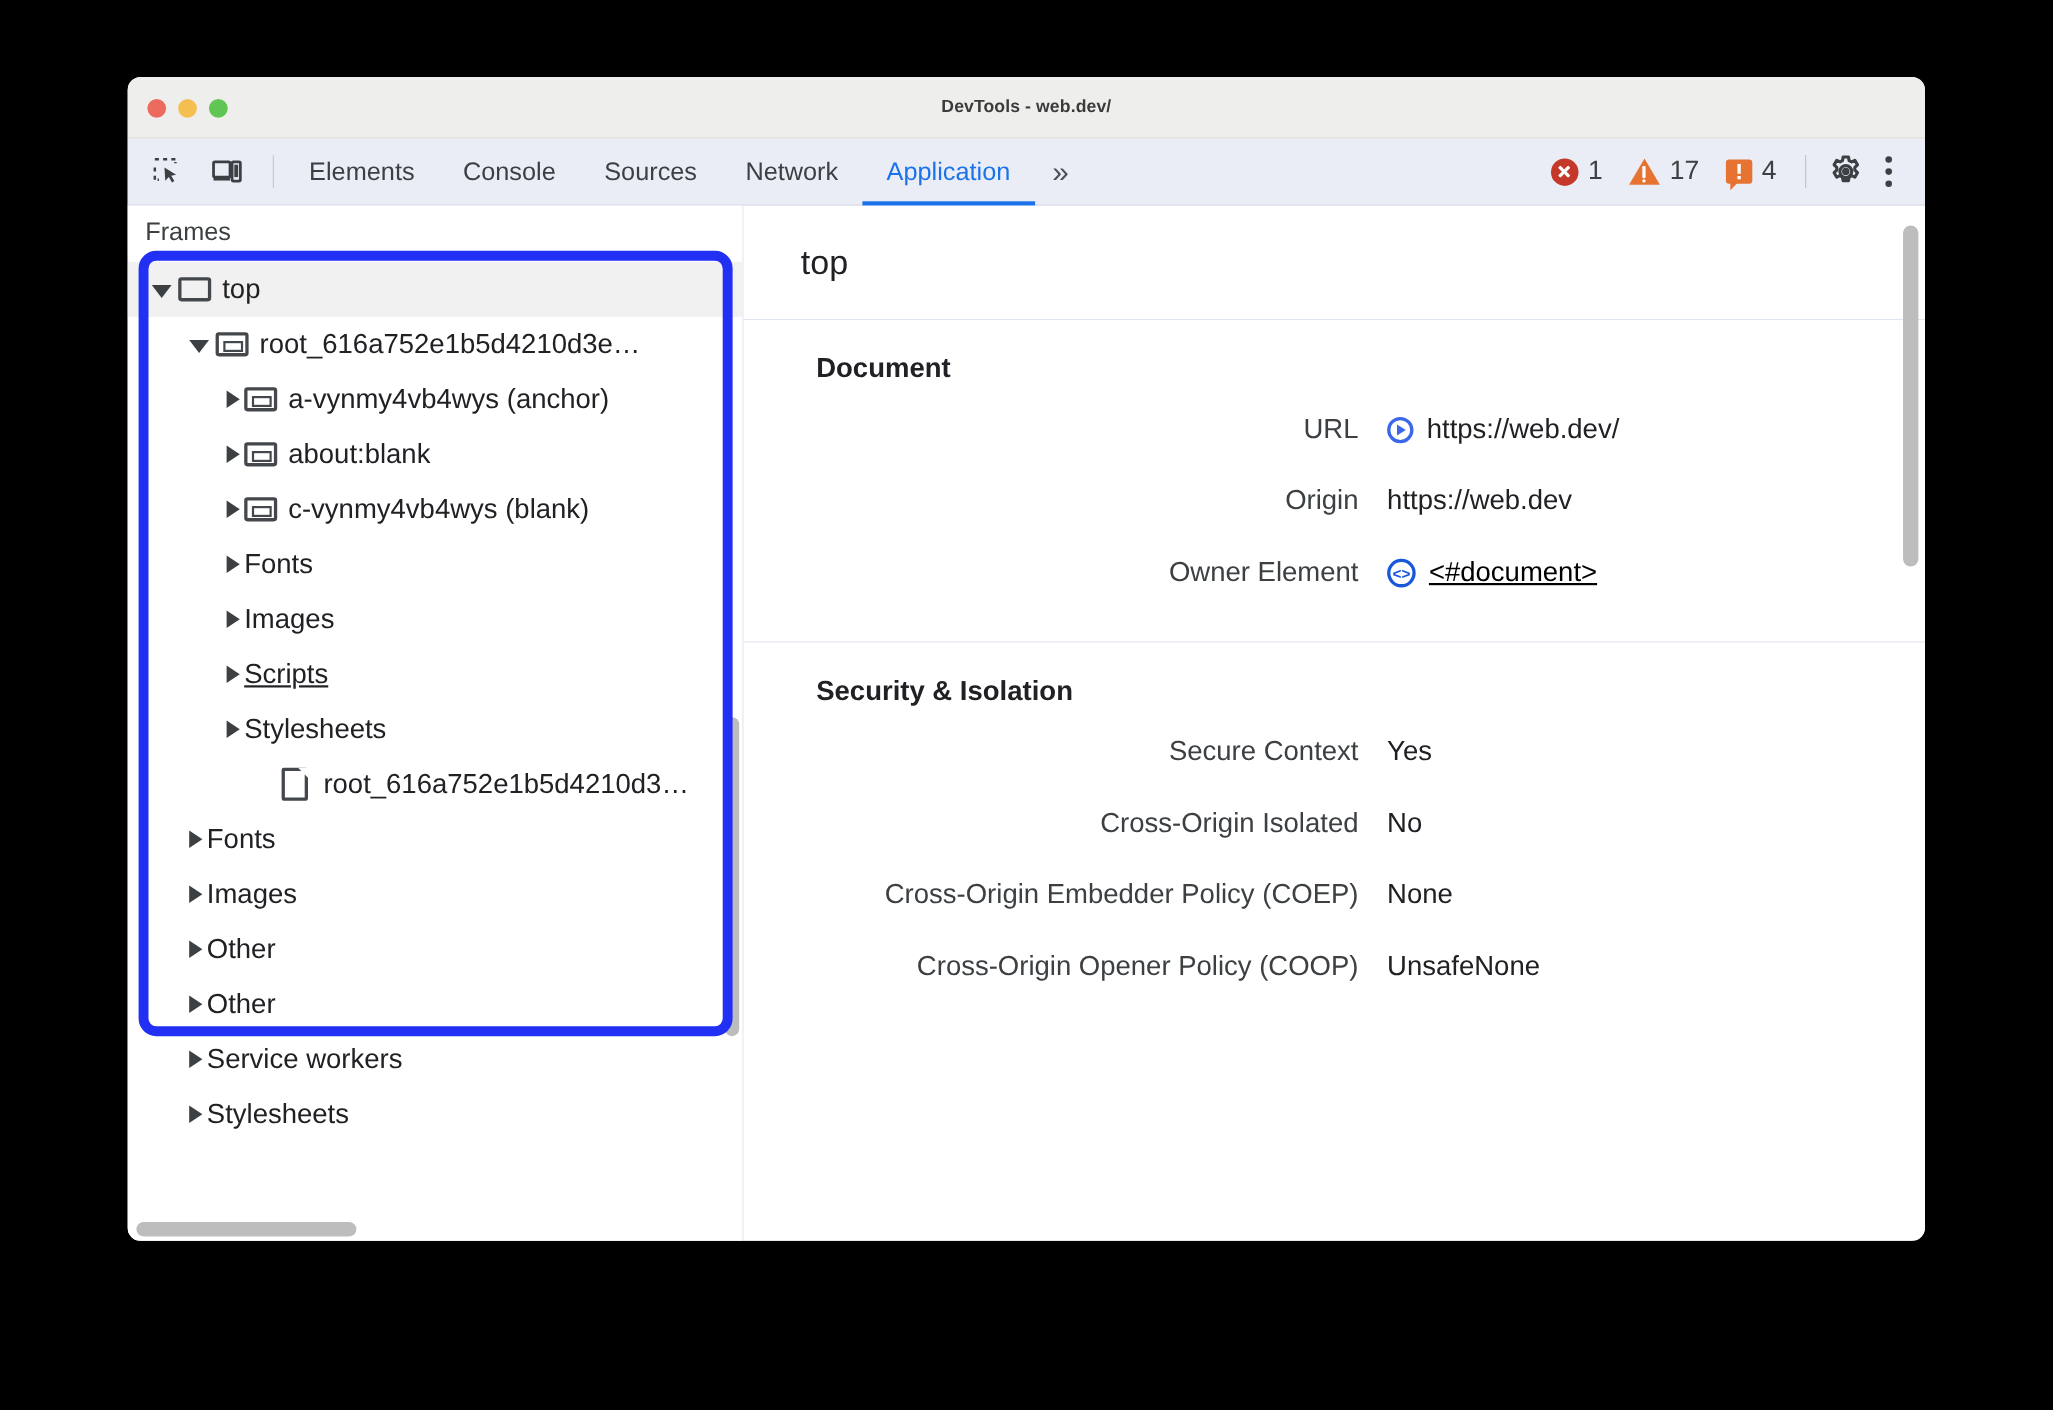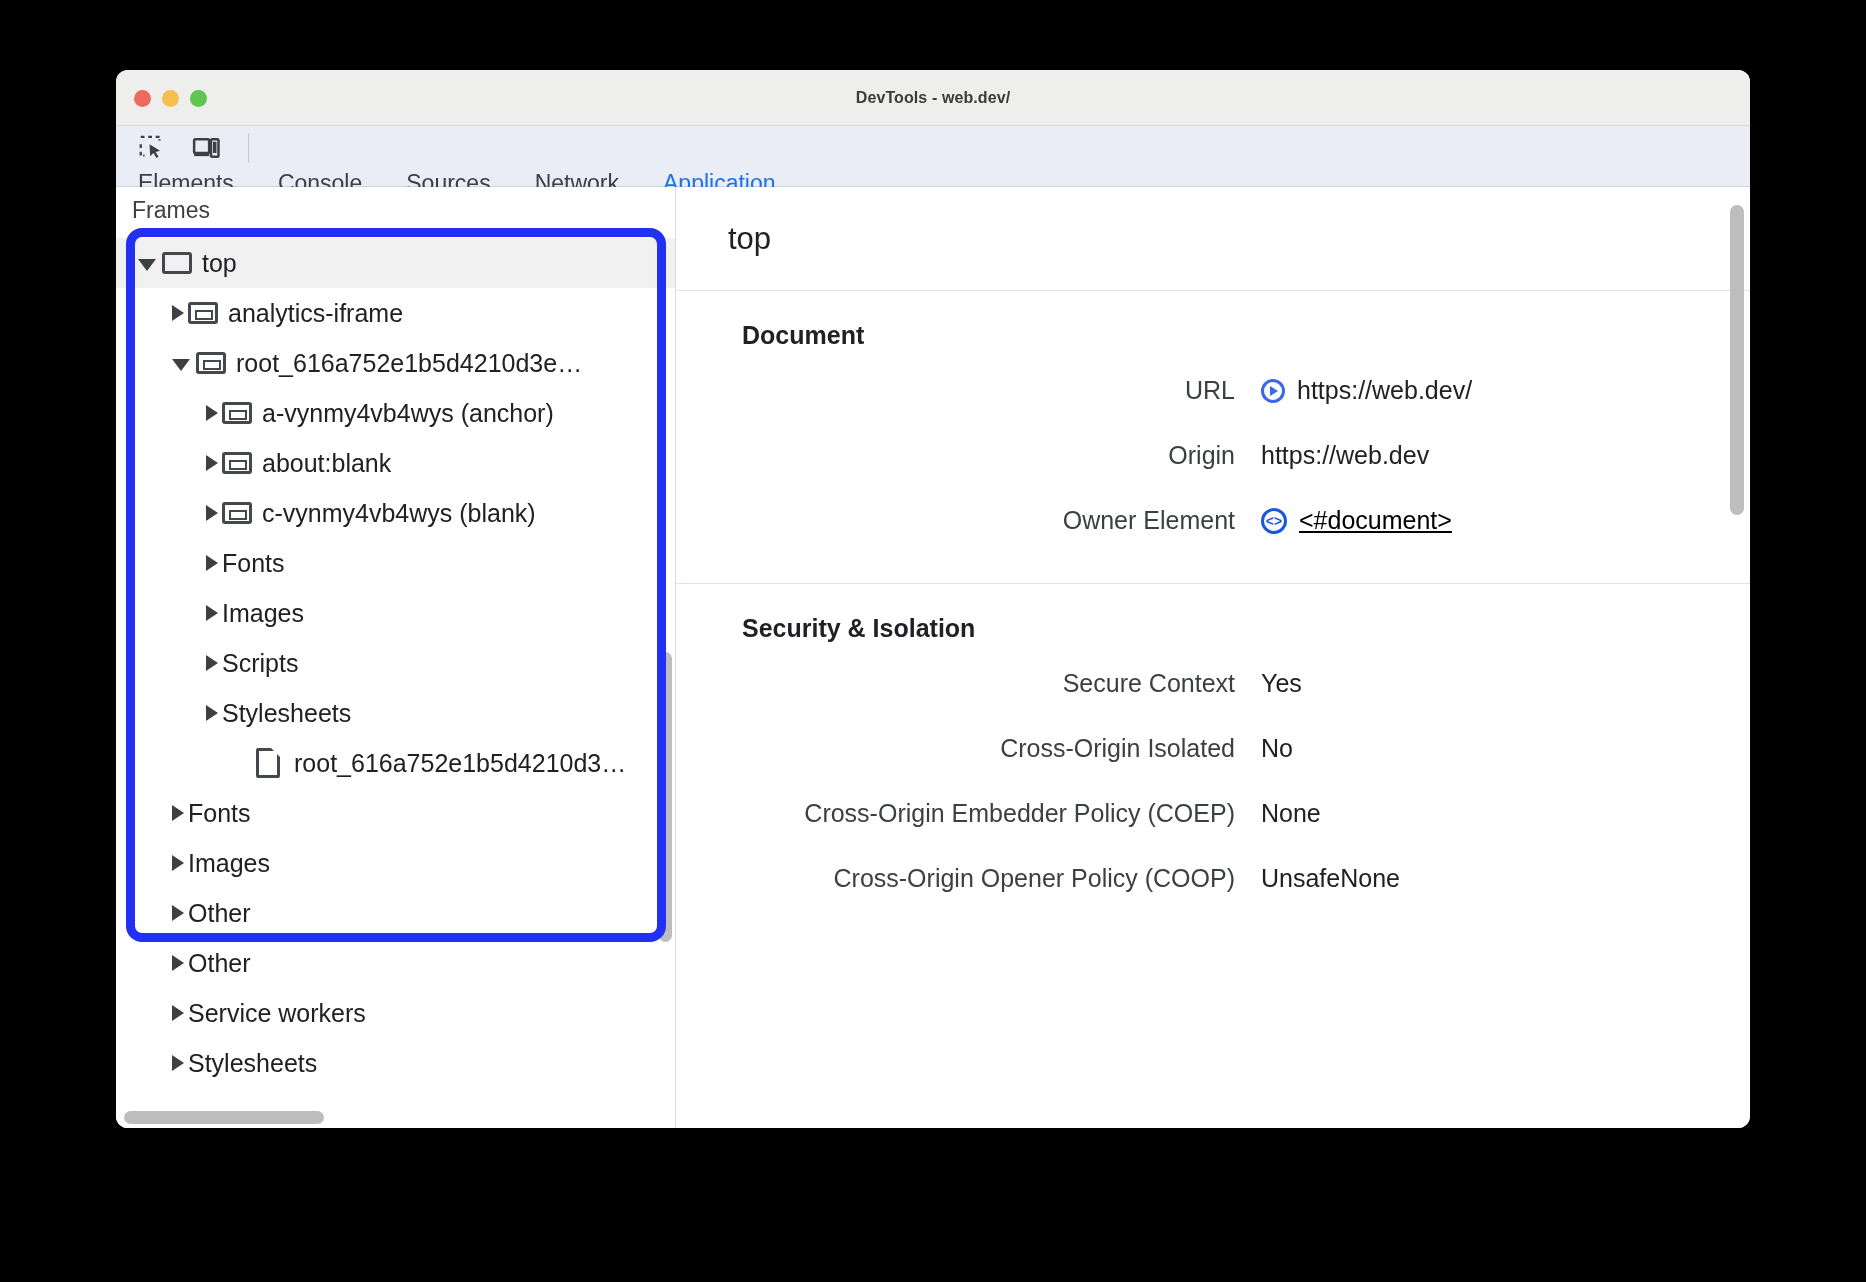--- a/index.html
+++ b/index.html
@@ -42,21 +42,20 @@
     letter-spacing: .1px;
   }
 
   
   .toolbar {
     height: 61px;
     background: #eaedf5;
     border-bottom: 1px solid #cfd3de;
     display: flex; align-items: stretch;
     position: relative;
-    flex-direction: column;
   }
   .tb-left { display: flex; align-items: center; padding-left: 14px; gap: 10px; }
   .icon-btn {
     width: 44px; height: 44px;
     display: flex; align-items: center; justify-content: center;
   }
   .tb-sep { width: 1px; height: 30px; background: #c3c8d4; align-self: center; margin: 0 10px; }
 
   .tabs { display: flex; align-items: stretch; }
   .tab {
@@ -350,25 +349,20 @@
         <div class="frames-header">Frames</div>
 
         <div class="tree-wrap">
           <div class="tree" id="tree">
               <div class="row selected" style="padding-left: 22px;">
                 <span class="tri open"></span>
                 <span class="ico-frame-top"></span>
                 <span>top</span>
               </div>
               <div class="row" style="padding-left: 56px;">
-                <span class="tri"></span>
-                <span class="ico-frame"></span>
-                <span>analytics-iframe</span>
-              </div>
-              <div class="row" style="padding-left: 56px;">
                 <span class="tri open"></span>
                 <span class="ico-frame"></span>
                 <span>root_616a752e1b5d4210d3e…</span>
               </div>
               <div class="row" style="padding-left: 90px;">
                 <span class="tri"></span>
                 <span class="ico-frame"></span>
                 <span>a-vynmy4vb4wys (anchor)</span>
               </div>
               <div class="row" style="padding-left: 90px;">
@@ -382,21 +376,21 @@
                 <span>c-vynmy4vb4wys (blank)</span>
               </div>
               <div class="row" style="padding-left: 90px;">
                 <span class="tri"></span>
                 <span>Fonts</span>
               </div>
               <div class="row" style="padding-left: 90px;">
                 <span class="tri"></span>
                 <span>Images</span>
               </div>
-              <div class="row" style="padding-left: 90px;">
+              <div class="row" style="padding-left: 90px; text-decoration: underline;">
                 <span class="tri"></span>
                 <span>Scripts</span>
               </div>
               <div class="row" style="padding-left: 90px;">
                 <span class="tri"></span>
                 <span>Stylesheets</span>
               </div>
               <div class="row" style="padding-left: 124px;">
                 <span class="tri hidden"></span>
                 <span class="ico-doc"></span>

